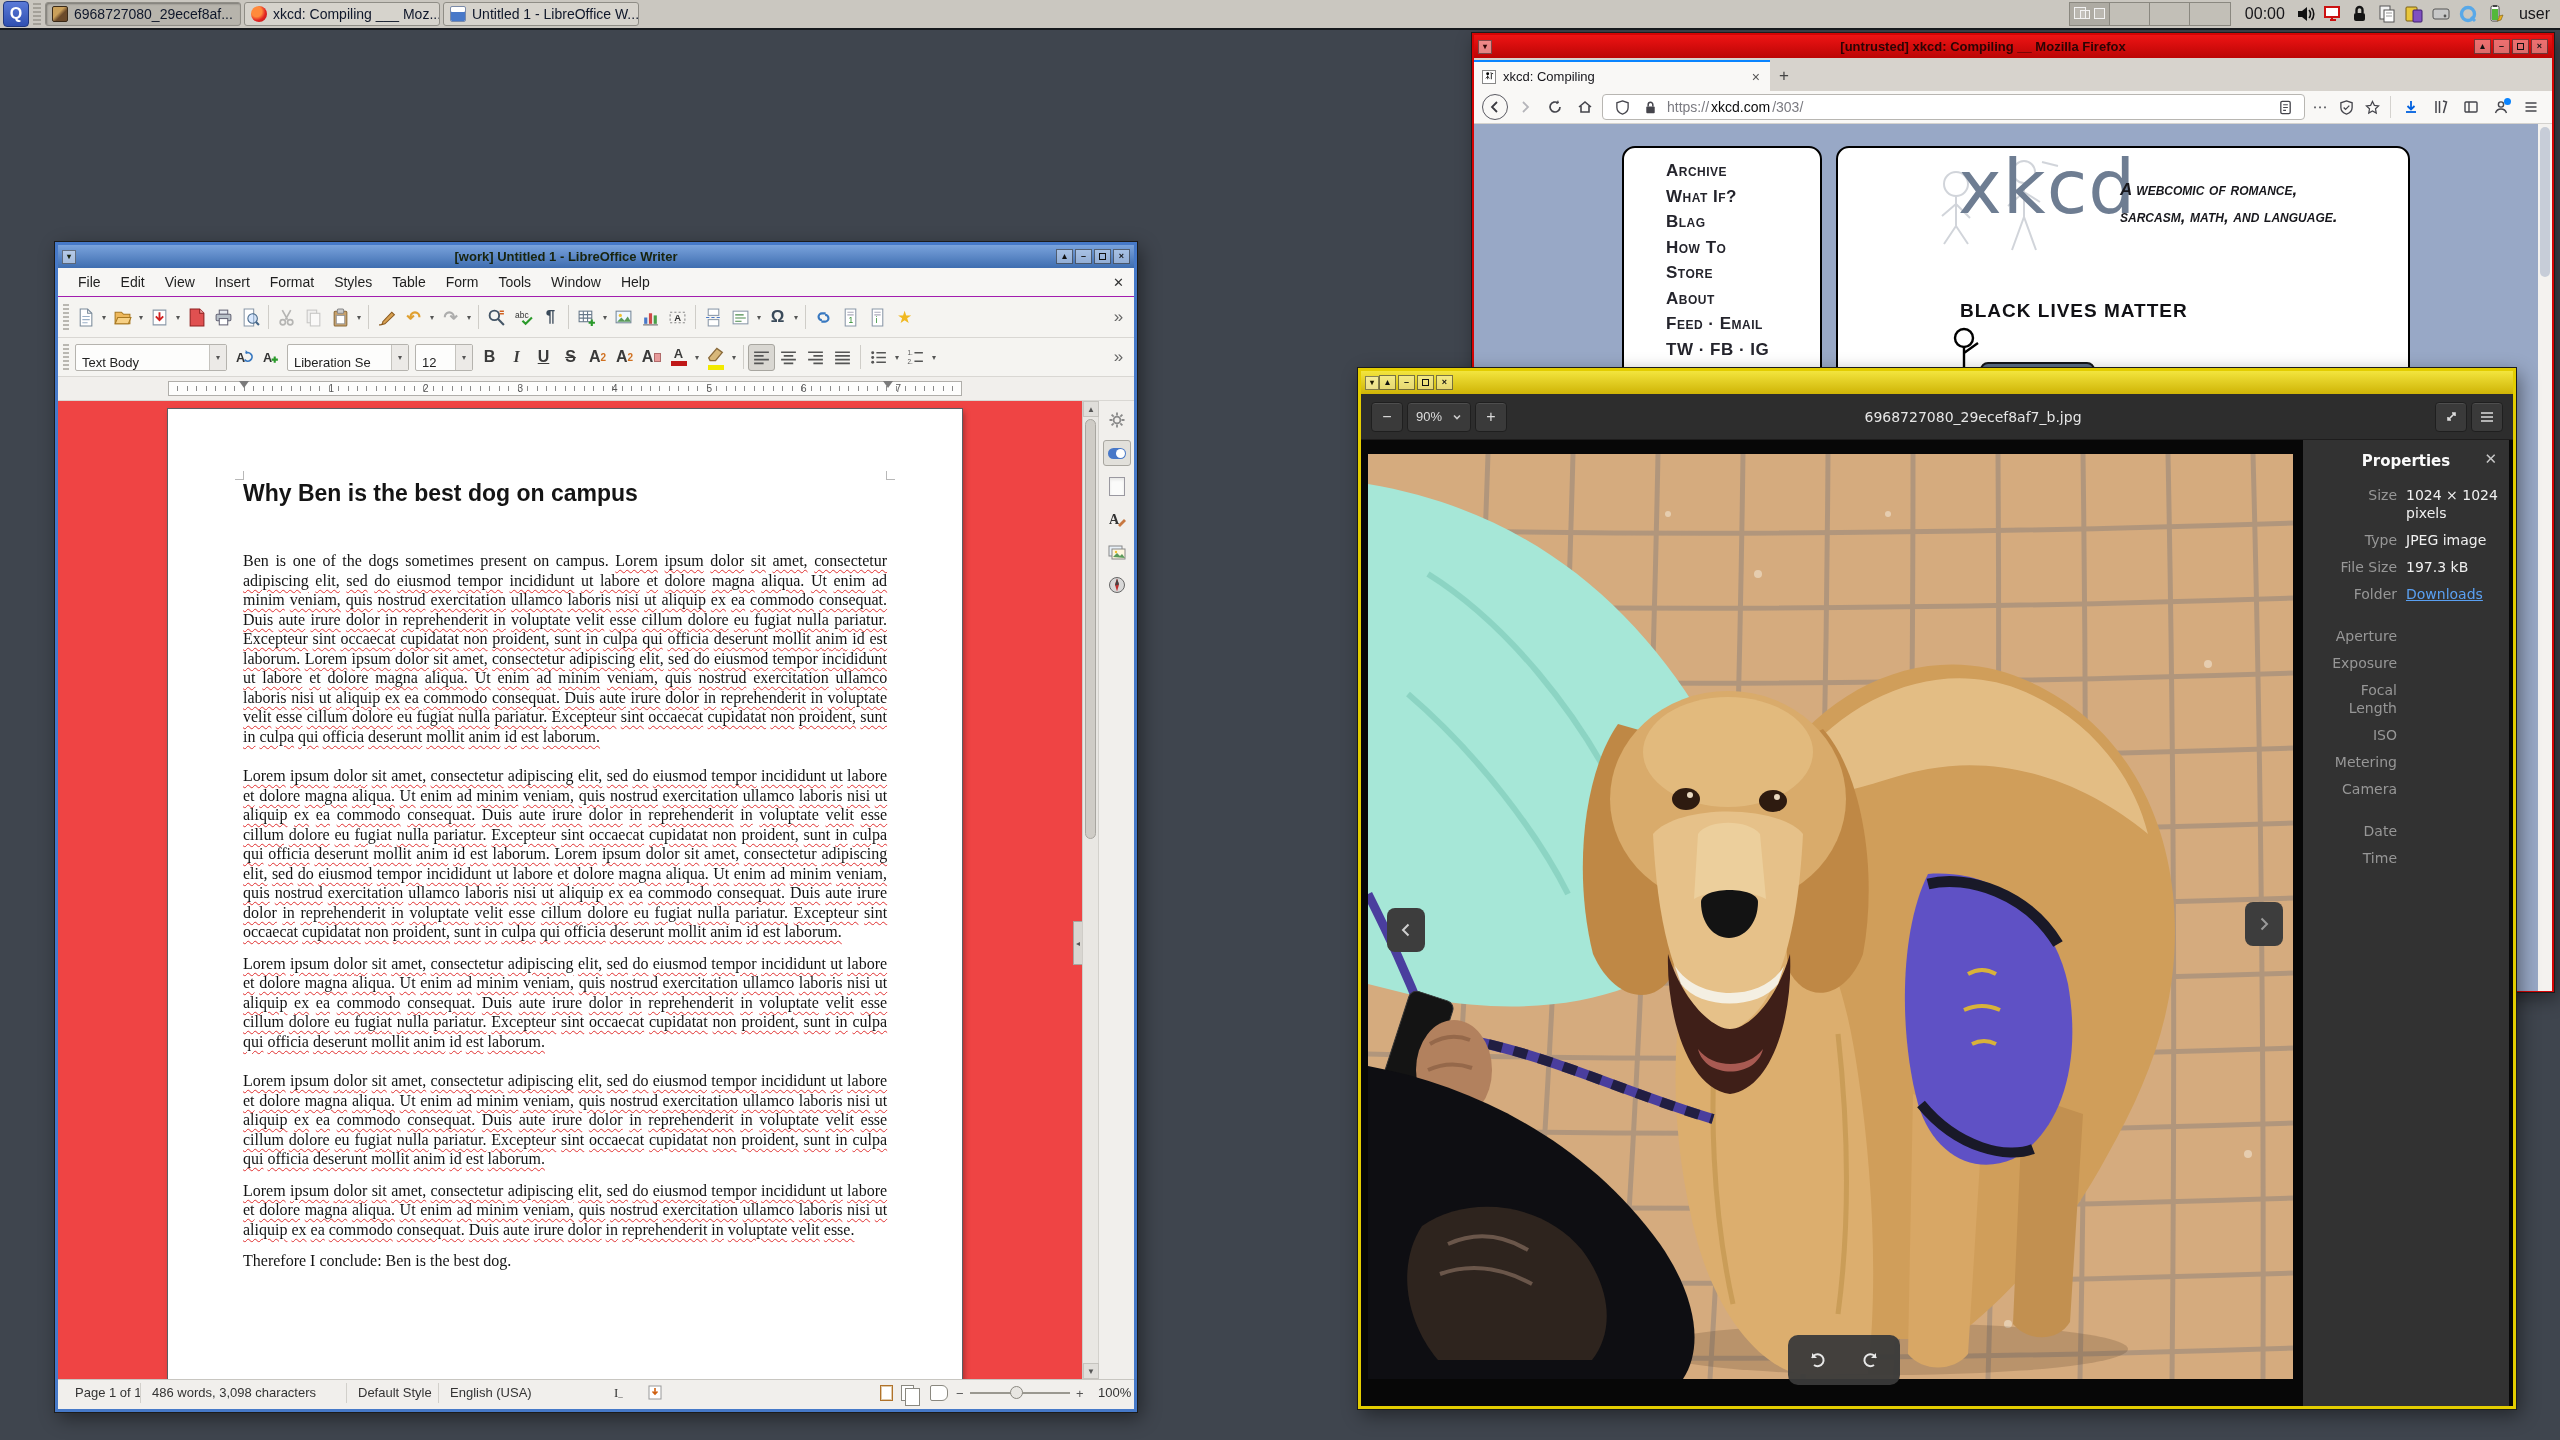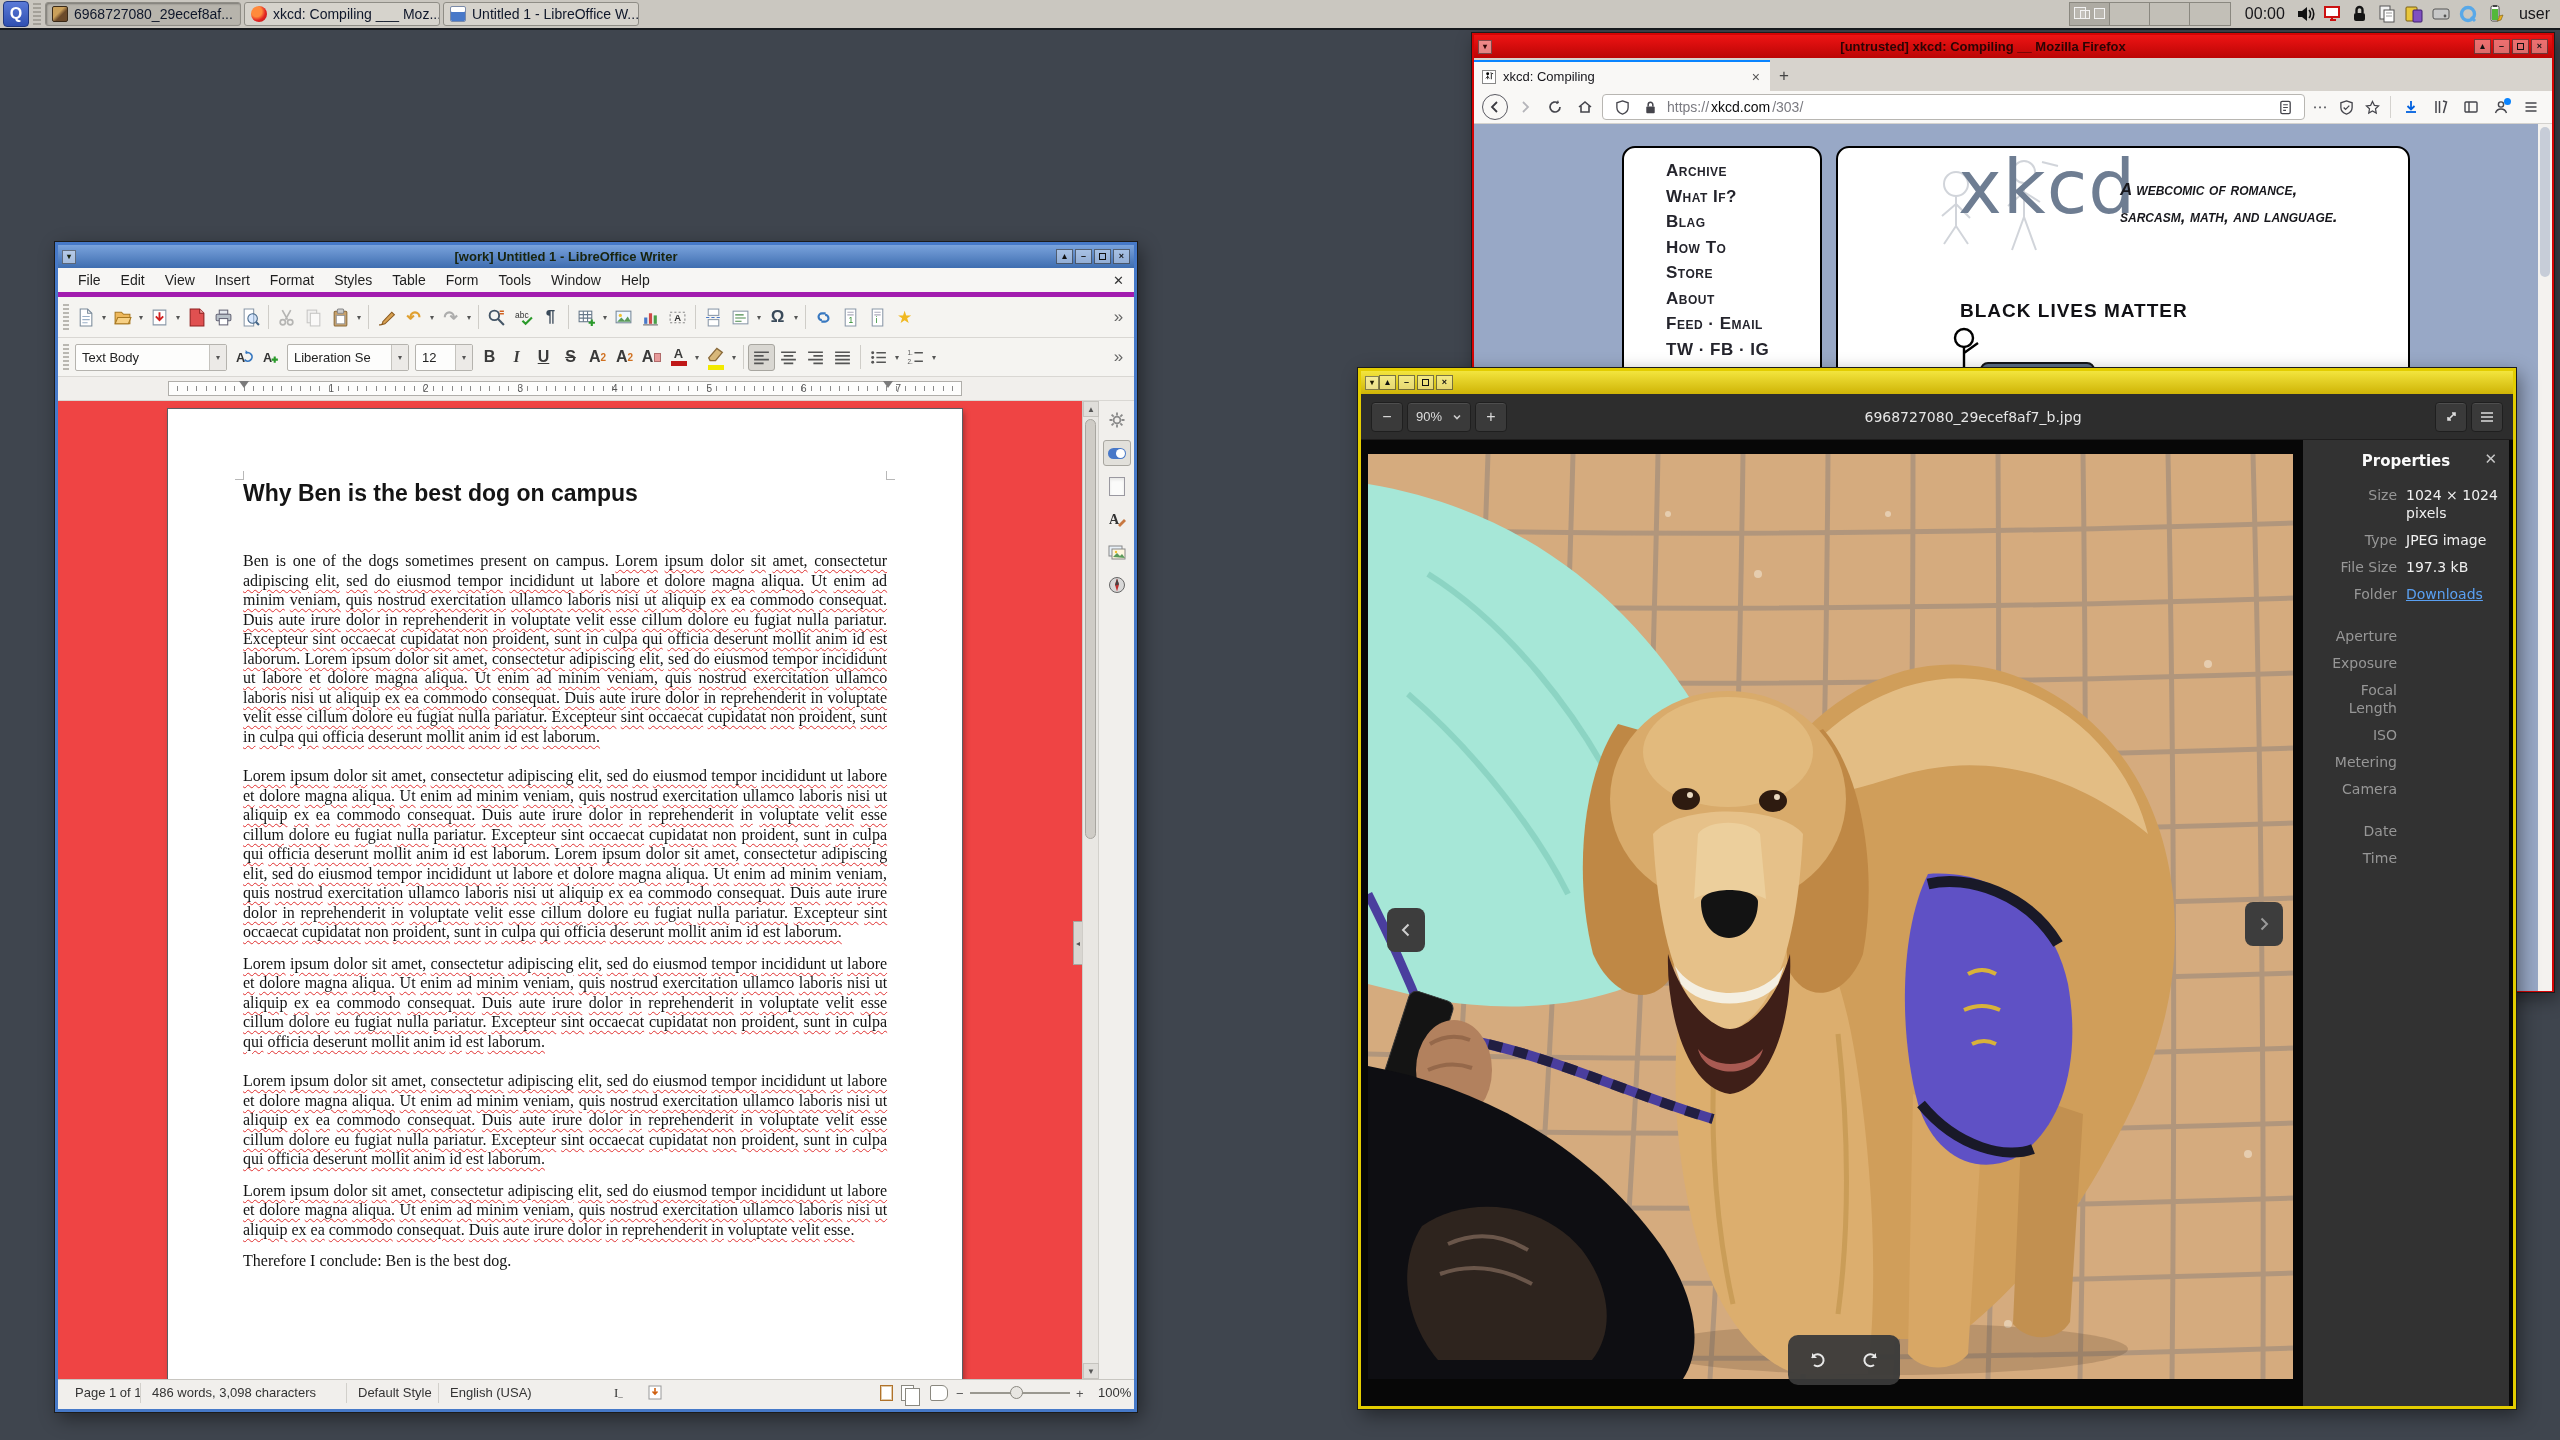--- a/index.html
+++ b/index.html
@@ -31,31 +31,31 @@
   .qtitle{height:23px;display:flex;align-items:center;padding:0 4px;font-size:13px;font-weight:bold}
   .qtitle .tmenu{width:14px;height:14px;border:1px solid rgba(0,0,0,.45);background:rgba(255,255,255,.5);font-size:8px;line-height:12px;text-align:center;flex:none}
   .qtitle .ttext{flex:1;text-align:center;overflow:hidden;white-space:nowrap}
   .winbtns{display:flex;gap:2px}
   .wbtn{width:17px;height:15px;border:1px solid rgba(0,0,0,.5);background:rgba(255,255,255,.4);font-size:9px;line-height:13px;text-align:center;color:#111}
   .wbtn .bx{display:inline-block;width:7px;height:7px;border:1px solid #111;margin-top:3px}
 
   
   .lo-win{left:55px;top:242px;width:1082px;height:1170px;border:3px solid #4679c8;background:#f1efed;z-index:40}
   .lo-title{background:linear-gradient(#7aa3dc,#3e6db0);color:#18240e}
-  .lo-menubar{height:29px;background:#f7f6f4;border-bottom:5px solid #a21caf;display:flex;align-items:center;padding-left:10px;font-size:14px;color:#1f1f1f}
+  .lo-menubar{height:29px;background:#f7f6f4;border-bottom:1px solid #a21caf;display:flex;align-items:center;padding-left:10px;font-size:14px;color:#1f1f1f}
   .menu-item{padding:0 10px;line-height:28px}
   .lo-menubar .doc-close{margin-left:auto;margin-right:10px;font-size:13px;color:#333}
   .lo-tb{background:#f5f4f1;border-bottom:1px solid #d9d7d3;display:flex;align-items:center;padding:0 2px}
   .lo-tb1{height:41px}.lo-tb2{height:39px}
   .lo-tb::before{content:"";width:6px;height:26px;margin:0 3px;background:repeating-linear-gradient(#b9b7b1 0 2px,transparent 2px 4px)}
   .ti{width:27px;height:27px;display:flex;align-items:center;justify-content:center;border-radius:3px;flex:none;font-size:17px;color:#444}
   .ti svg{width:19px;height:19px}
   .caret{font-size:8px;color:#555;width:10px;text-align:center;flex:none}
   .tsep{width:1px;height:24px;background:#cfcdc8;margin:0 4px;flex:none}
-  .combo{height:27px;background:#fdfdfc;border:1px solid #b5b3ae;border-radius:2px;display:flex;align-items:center;font-size:13px;color:#222;margin:0 3px}
+  .combo{height:27px;background:#fdfdfc;border:1px solid #b5b3ae;border-radius:2px;display:flex;align-items:flex-end;font-size:13px;color:#222;margin:0 3px}
   .combo .cv{padding:0 6px;overflow:hidden;white-space:nowrap}
   .combo .cbtn{width:17px;height:25px;border-left:1px solid #c5c3be;background:#eceae7;font-size:8px;display:flex;align-items:center;justify-content:center;color:#555}
   .fmt{font-size:16px;font-weight:bold;color:#3a3a3a}
   .fmt.it{font-family:"Liberation Serif",serif;font-style:italic}
   .fmt sub,.fmt sup{color:#d07020;font-size:10px}
   .colorbtn{display:flex;flex-direction:column;align-items:center;justify-content:center}
   .colorbtn .bar{width:16px;height:5px;margin-top:1px}
   .align.active{background:#d9d7d2;border:1px solid #a8a6a0}
   
   .ruler{height:24px;background:#f1efec;position:relative;border-bottom:1px solid #d9d7d3}

